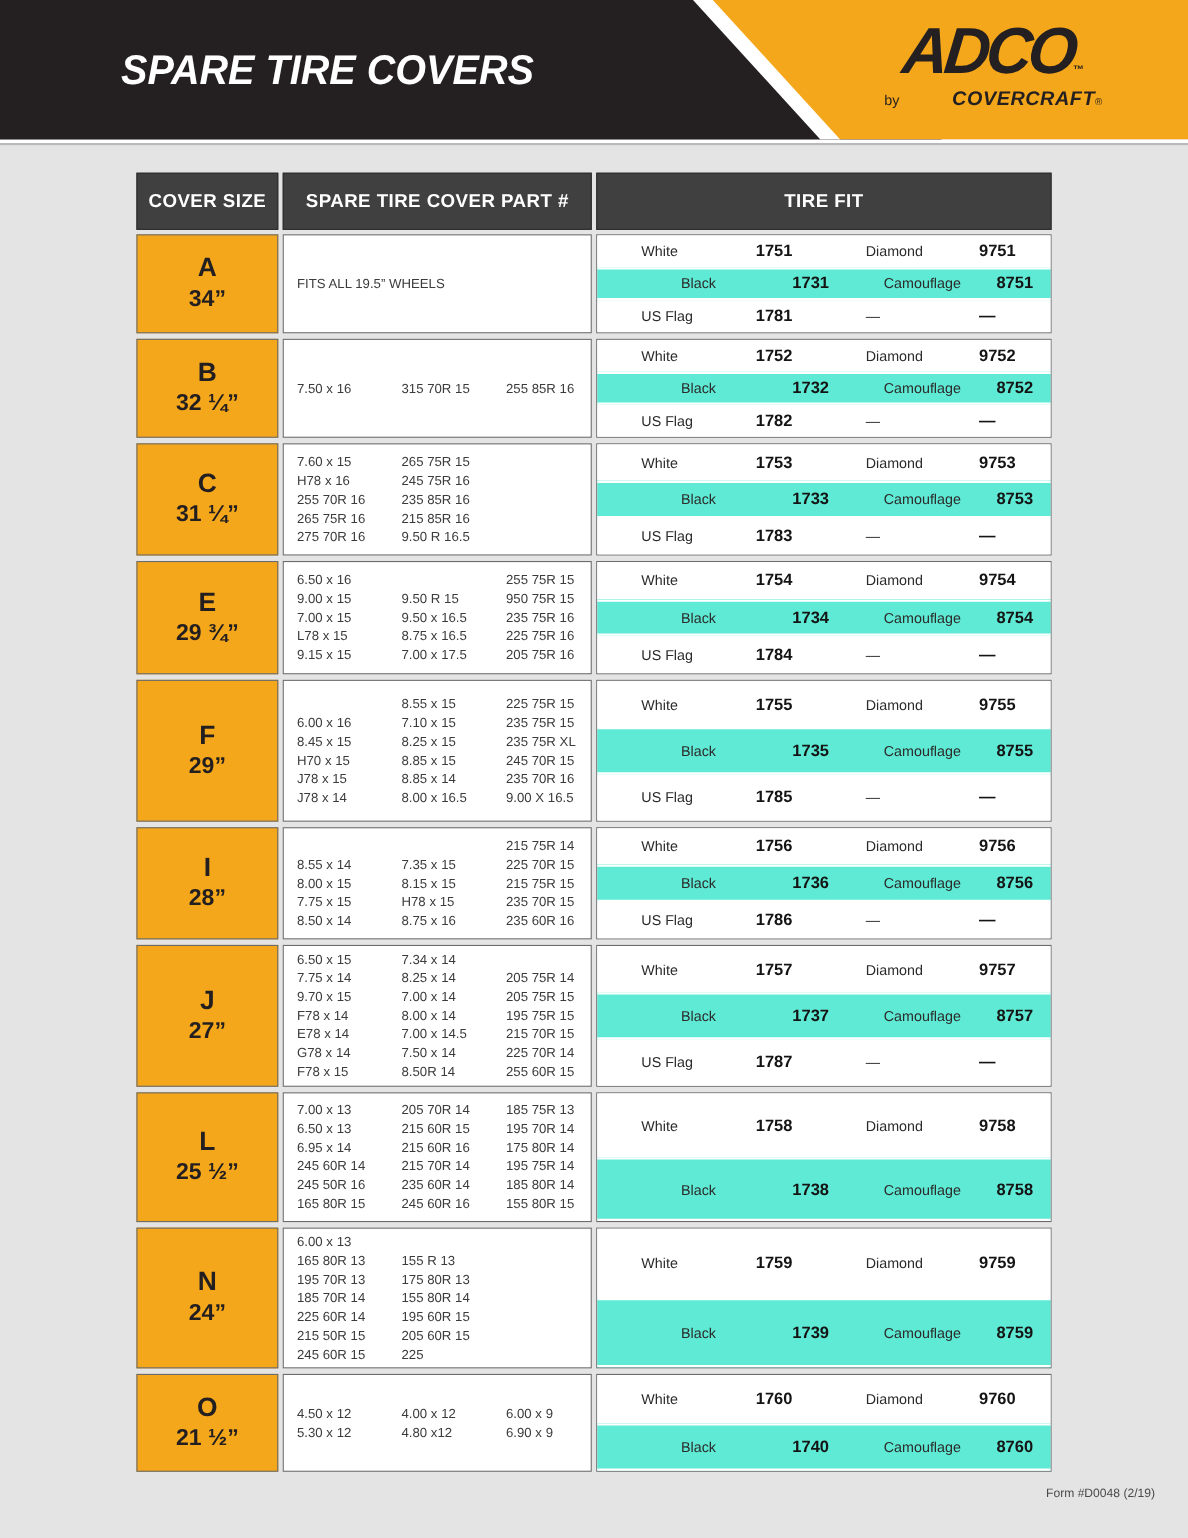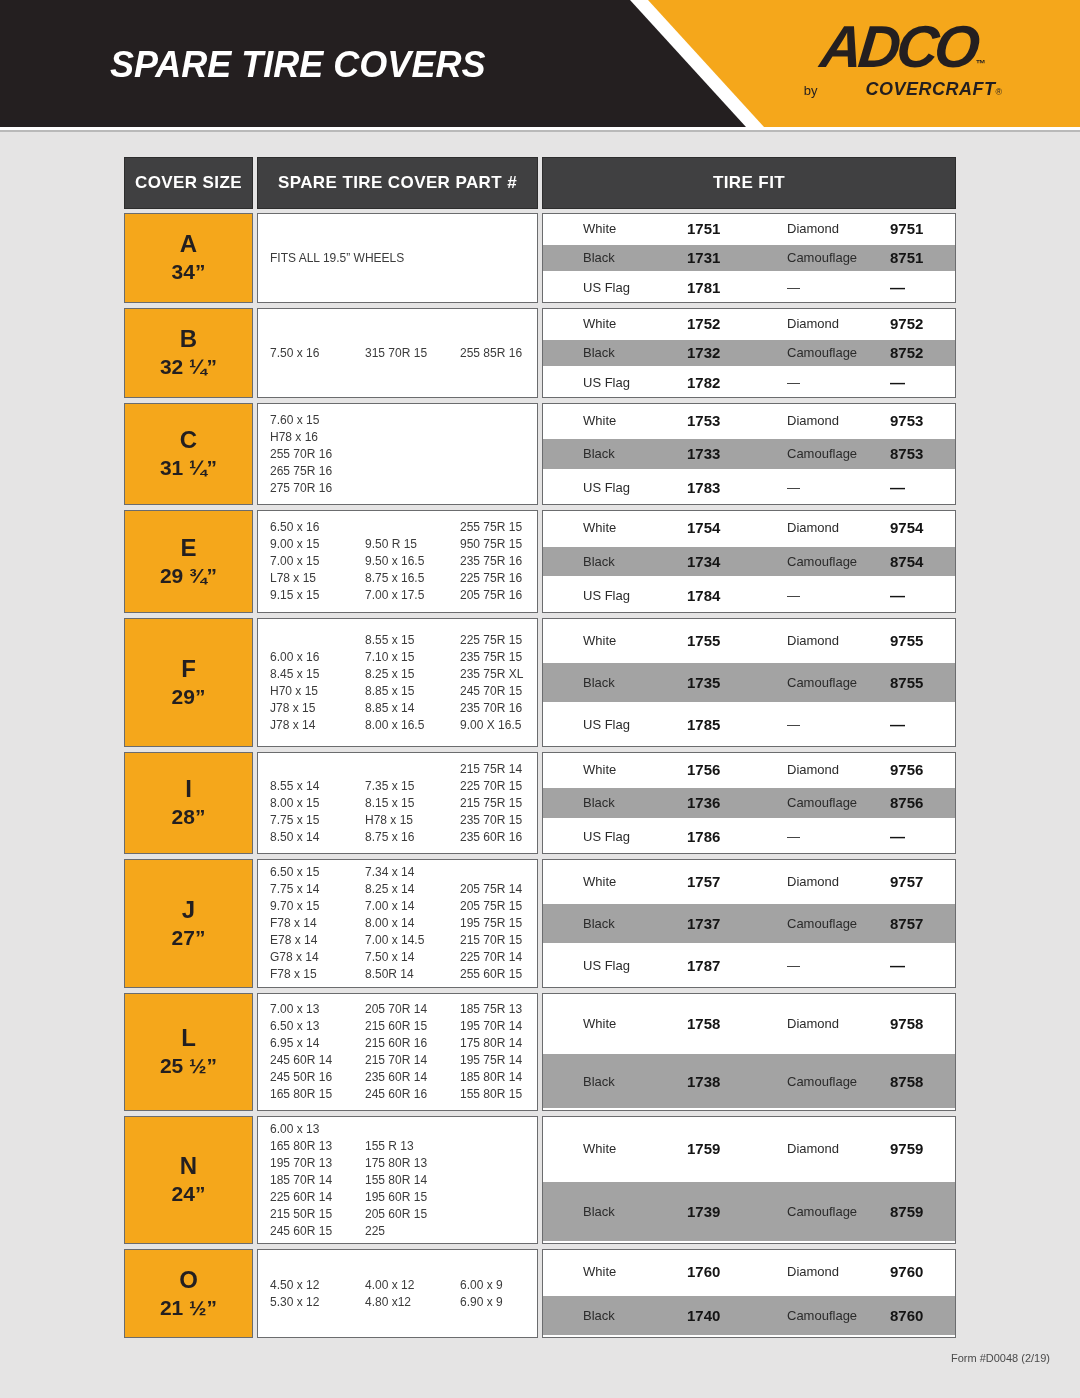--- a/index.html
+++ b/index.html
@@ -42,21 +42,21 @@
   .cover-letter { font-size:24px; line-height:1.2; }
   .cover-size { font-size:21px; line-height:1.25; }
   .tire-cell { display:flex; align-items:center; padding-left:12px; font-size:12px; color:#3b3b3b; overflow:hidden; }
   .tire-wrap { display:flex; flex-direction:row; align-items:flex-end; }
   .tire-col { width:95px; display:flex; flex-direction:column; }
   .tire-line { line-height:17px; white-space:nowrap; }
   .fits-note { font-size:12px; color:#3b3b3b; }
   .parts-cell { display:flex; flex-direction:column; }
   .part-row { flex:1; display:grid; grid-template-columns:104px 100px 103px auto; align-items:center;
     padding-left:40px; font-size:13px; color:#2b2b2b; background:#ffffff; }
-  .part-row.alt { background:#a3a3a3; box-shadow:inset 0 2px 0 #ffffff, inset 0 -2px 0 #ffffff; }
+  .part-row.alt { background:#5eead4; box-shadow:inset 0 2px 0 #ffffff, inset 0 -2px 0 #ffffff;text-align:center; }
   .part-num { font-weight:bold; color:#141414; font-size:15px; }
   
   .footer-note { position:absolute; right:30px; top:1352px; font-size:11px; color:#4a4a4a; }
 </style>
 </head>
 <body>
 
 <div class="banner">
   <div class="banner-yellow"></div>
   <div class="banner-stripe"></div>
@@ -158,20 +158,27 @@
     </div>
     <div class="cell tire-cell">
       <div class="tire-wrap">
             <div class="tire-col">
               <div class="tire-line">7.60 x 15</div>
               <div class="tire-line">H78 x 16</div>
               <div class="tire-line">255 70R 16</div>
               <div class="tire-line">265 75R 16</div>
               <div class="tire-line">275 70R 16</div>
             </div>
+            <div class="tire-col">
+              <div class="tire-line">265 75R 15</div>
+              <div class="tire-line">245 75R 16</div>
+              <div class="tire-line">235 85R 16</div>
+              <div class="tire-line">215 85R 16</div>
+              <div class="tire-line">9.50 R 16.5</div>
+            </div>
           </div>
     </div>
     <div class="cell parts-cell">
           <div class="part-row">
             <div>White</div>
             <div class="part-num">1753</div>
             <div>Diamond</div>
             <div class="part-num">9753</div>
           </div>
           <div class="part-row alt">

